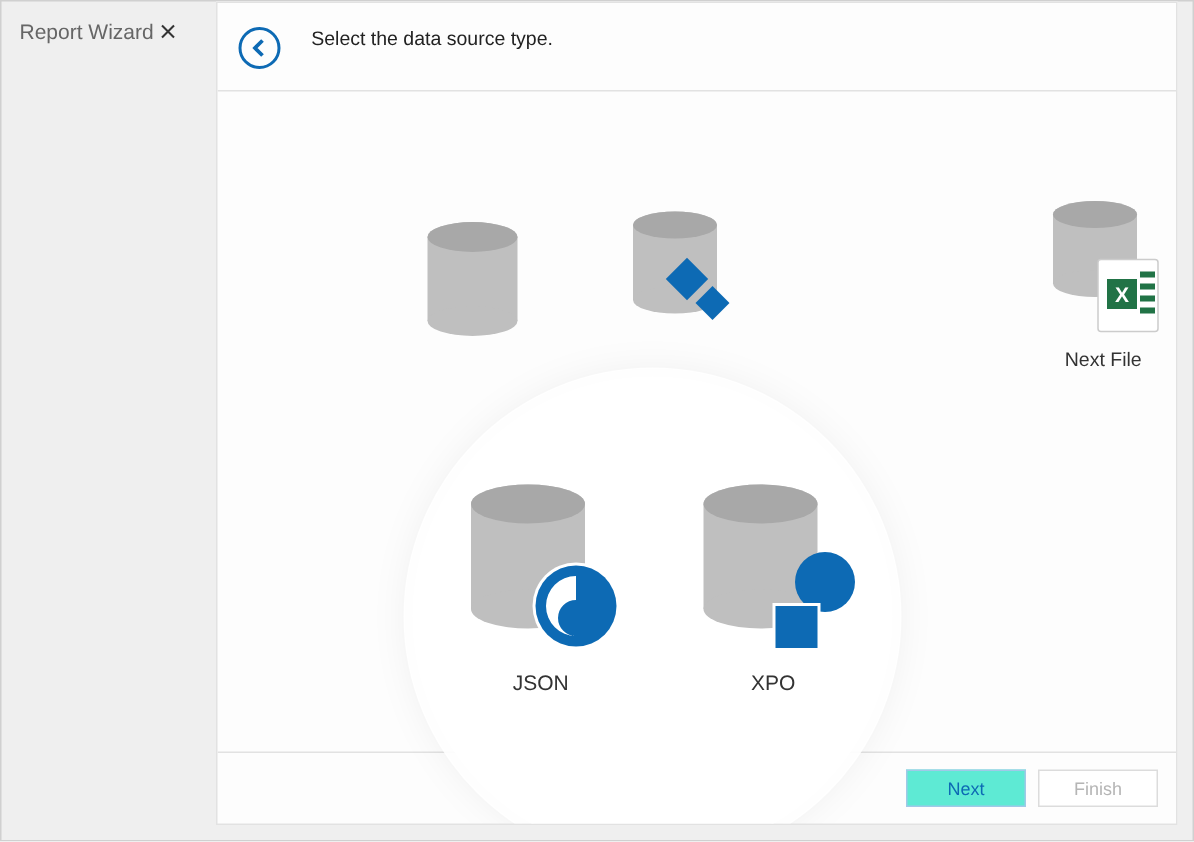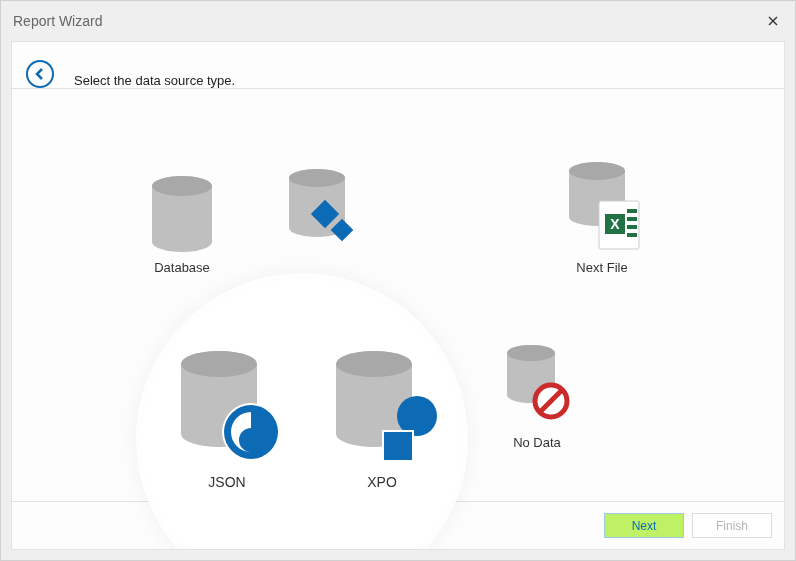--- a/index.html
+++ b/index.html
@@ -1,45 +1,45 @@
 <!DOCTYPE html>
 <html><head>
   <meta charset="utf-8">
   <style>
     * { box-sizing: border-box; margin: 0; padding: 0; font-family: "Segoe UI", Arial, sans-serif; }
     html, body { width: 796px; height: 561px; overflow: hidden; }
     .window {
       width: 796px; height: 561px;
       background: #efefef;
       border: 1px solid #d0d0d0;
-      display: flex; flex-direction: column;
+      display: flex; flex-direction: row;
       position: relative;
     }
     .titlebar {
       height: 40px;
       display: flex; align-items: center; justify-content: space-between;
       padding: 0 12px;
     }
     .titlebar .title { color: #666; font-size: 14px; font-weight: 400; }
     .titlebar .close { width: 20px; text-align: center; color: #333; font-size: 14px; cursor: pointer; }
     .content {
       margin: 0 10px 10px 10px;
       flex: 1 1 auto;
       background: #fdfdfd;
       border: 1px solid #e2e2e2;
       display: flex; flex-direction: column;
       position: relative;
       overflow: hidden;
     }
     .header {
-      height: 47px;
+      height: 59px;
       border-bottom: 1px solid #e2e2e2;
       display: flex;
-      align-items: flex-end;
-      padding: 0 14px;
+      align-items: flex-start;
+      padding: 16px 14px;
     }
     .back-btn {
       width: 28px; height: 28px;
       border-radius: 50%;
       border: 2px solid #0d6ab4;
       display: flex; align-items: center; justify-content: center;
       cursor: pointer;
       margin-right: 20px;
     }
     .back-btn svg { display: block; }
@@ -66,21 +66,21 @@
       display: flex; align-items: center; justify-content: flex-end;
       padding: 0 12px; gap: 8px;
     }
     .btn {
       width: 80px; height: 25px;
       font-size: 12px;
       display: flex; align-items: center; justify-content: center;
       border: 1px solid;
       cursor: pointer;
     }
-    .btn.primary { color: #0d6ab4; border-color: #a0c9e8; background: #bef264; }
+    .btn.primary { color: #0d6ab4; border-color: #a0c9e8; background: #5eead4; }
     .btn.disabled { color: #b5b5b5; border-color: #dcdcdc; background: #fff; cursor: default; }
     .zoom-circle {
       position: absolute;
       width: 320px; height: 320px;
       border-radius: 50%;
       background: #fff;
       box-shadow: 0 0 0 6px rgba(255,255,255,0.9), 0 0 30px rgba(0,0,0,0.08);
       left: 130px; top: 190px;
       z-index: 5;
       overflow: hidden;
@@ -123,21 +123,20 @@
 
       <div class="tile" style="left:100px; top:70px">
         <div class="icon-wrap">
           <svg width="72" height="80" viewBox="0 0 72 80">
             <ellipse cx="36" cy="12" rx="30" ry="10" fill="#bfbfbf"></ellipse>
             <rect x="6" y="12" width="60" height="56" fill="#bfbfbf"></rect>
             <ellipse cx="36" cy="68" rx="30" ry="10" fill="#bfbfbf"></ellipse>
             <ellipse cx="36" cy="12" rx="30" ry="10" fill="#a8a8a8"></ellipse>
           </svg>
         </div>
-        <div class="label">Database</div>
       </div>
 
       <div class="tile" style="left:240px; top:70px">
         <div class="icon-wrap">
           <svg width="90" height="90" viewBox="0 0 90 90">
             <ellipse cx="40" cy="14" rx="28" ry="9" fill="#bfbfbf"></ellipse>
             <rect x="12" y="14" width="56" height="50" fill="#bfbfbf"></rect>
             <ellipse cx="40" cy="64" rx="28" ry="9" fill="#bfbfbf"></ellipse>
             <ellipse cx="40" cy="14" rx="28" ry="9" fill="#a8a8a8"></ellipse>
             <g transform="translate(48,50) rotate(45)">
@@ -164,34 +163,20 @@
             <text x="58" y="70" font-size="14" font-weight="bold" fill="#fff" text-anchor="middle">X</text>
             <rect x="70" y="50" width="10" height="4" fill="#217346"></rect>
             <rect x="70" y="58" width="10" height="4" fill="#217346"></rect>
             <rect x="70" y="66" width="10" height="4" fill="#217346"></rect>
             <rect x="70" y="74" width="10" height="4" fill="#217346"></rect>
           </svg>
         </div>
         <div class="label">Next File</div>
       </div>
 
-      <div class="tile" style="left:455px; top:245px">
-        <div class="icon-wrap">
-          <svg width="80" height="88" viewBox="0 0 80 88">
-            <ellipse cx="34" cy="12" rx="24" ry="8" fill="#bfbfbf"></ellipse>
-            <rect x="10" y="12" width="48" height="42" fill="#bfbfbf"></rect>
-            <ellipse cx="34" cy="54" rx="24" ry="8" fill="#bfbfbf"></ellipse>
-            <ellipse cx="34" cy="12" rx="24" ry="8" fill="#a8a8a8"></ellipse>
-            <circle cx="54" cy="60" r="18" fill="#fff"></circle>
-            <circle cx="54" cy="60" r="16" fill="none" stroke="#cc2b2b" stroke-width="5"></circle>
-            <line x1="44" y1="70" x2="64" y2="50" stroke="#cc2b2b" stroke-width="5"></line>
-          </svg>
-        </div>
-        <div class="label">No Data</div>
-      </div>
 
       <div class="zoom-circle">
 
         <div class="ztile" style="left:165px; top:65px">
           <svg width="120" height="120" viewBox="0 0 120 120">
             <ellipse cx="52" cy="20" rx="38" ry="13" fill="#bfbfbf"></ellipse>
             <rect x="14" y="20" width="76" height="70" fill="#bfbfbf"></rect>
             <ellipse cx="52" cy="90" rx="38" ry="13" fill="#bfbfbf"></ellipse>
             <ellipse cx="52" cy="20" rx="38" ry="13" fill="#a8a8a8"></ellipse>
             <circle cx="95" cy="72" r="20" fill="#0d6ab4"></circle>

